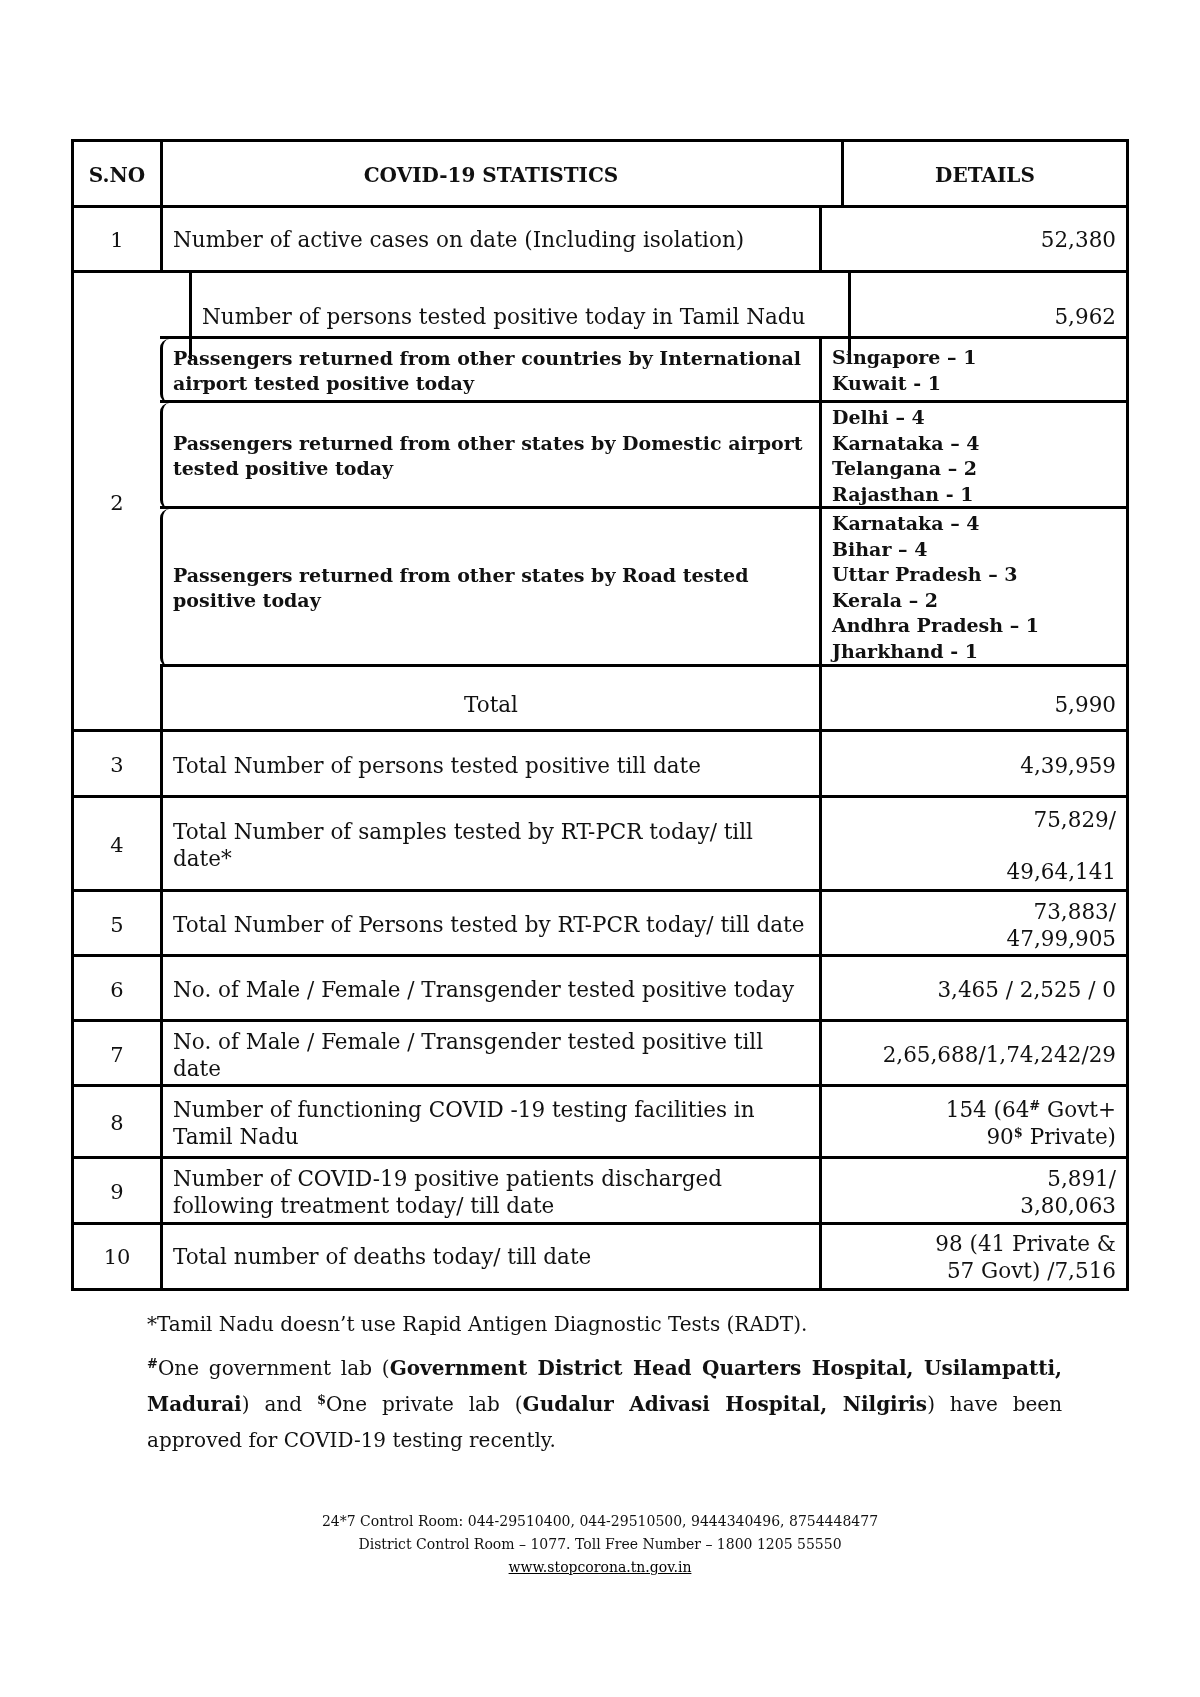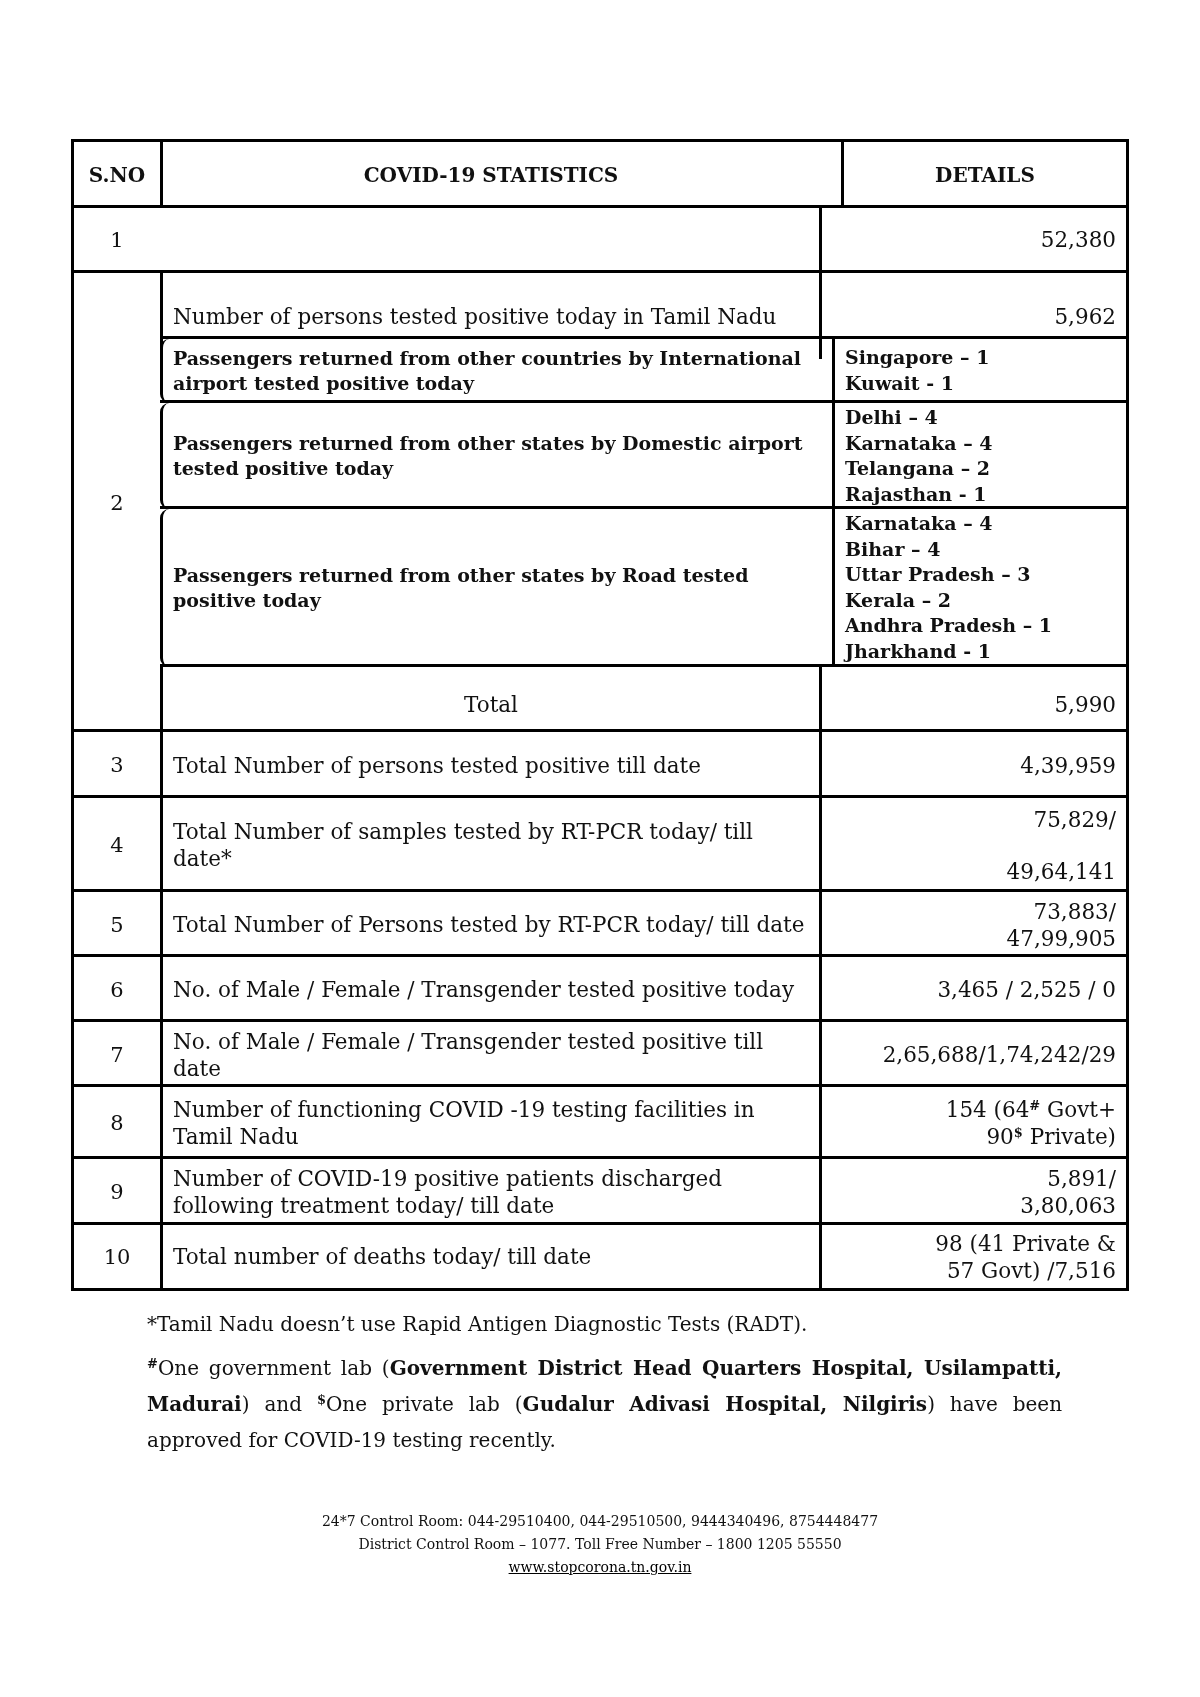--- a/index.html
+++ b/index.html
@@ -6,21 +6,21 @@
   body { width:1200px; height:1697px; position:relative; overflow:hidden;
          font-family:"DejaVu Serif", "Liberation Serif", serif; color:#111; }
   .tbl { position:absolute; left:71px; top:139px; width:1058px; border:3px solid #000; box-sizing:border-box; }
   .row { position:absolute; left:0; right:0; border-top:3px solid #000; box-sizing:border-box; }
   .row.first { border-top:none; }
   .c1 { position:absolute; left:0; width:86px; top:0; bottom:0; display:flex; align-items:center; justify-content:center; font-size:21px; }
   .c2 { position:absolute; left:86px; width:659px; top:0; bottom:0; border-left:3px solid #000; box-sizing:border-box; padding:0 10px; display:flex; align-items:center; font-size:21.5px; line-height:27px; }
   .c3 { position:absolute; left:745px; right:0; top:0; bottom:0; border-left:3px solid #000; box-sizing:border-box; padding:0 10px; display:flex; align-items:center; justify-content:flex-end; text-align:right; font-size:21.5px; line-height:27px; }
   .hdr { font-weight:bold; font-size:20px; justify-content:center; }
   .bold { font-weight:bold; font-size:19px; line-height:25px;border-radius:9px; }
-  .c3.list { justify-content:flex-start; text-align:left; align-items:flex-start; flex-direction:column; font-weight:bold; font-size:19px; line-height:25.5px; padding-top:2px;margin-left:13px; }
+  .c3.list { justify-content:flex-start; text-align:left; align-items:flex-start; flex-direction:column; font-weight:bold; font-size:19px; line-height:25.5px; padding-top:2px; }
   .sub { position:absolute; left:86px; right:0; border-top:3px solid #000; box-sizing:border-box; }
   .sub .c2 { left:0; border-left:3px solid #000; }
   .sub .c3 { left:659px; }
   .snocell { position:absolute; left:0; width:86px; display:flex; align-items:center; justify-content:center; font-size:21px; }
   .center { justify-content:center; }
   sup { font-size:13px; font-weight:bold; vertical-align:top; position:relative; top:-4px; }
   .notes { position:absolute; left:147px; width:915px; font-size:20px; line-height:36px; }
   .note1 { top:1306px; }
   .note2 { top:1350px; text-align:justify; }
   .note2 b { font-weight:bold; }
@@ -33,26 +33,27 @@
 <div class="tbl" style="height:1152px;">
 
   <div class="row first" style="top:0;height:66px;">
     <div class="c1 hdr">S.NO</div>
     <div class="c2 hdr" style="justify-content:center;">COVID-19 STATISTICS</div>
     <div class="c3 hdr" style="justify-content:center;margin-left:22px;">DETAILS</div>
   </div>
 
   <div class="row" style="top:63px;height:66px;">
     <div class="c1">1</div>
+    <div class="c2">Number of active cases on date (Including isolation)</div>
     <div class="c3">52,380</div>
   </div>
 
   <div class="row" style="top:128px;height:462px;">
     <div class="snocell" style="top:0;height:459px;">2</div>
-    <div class="sub" style="top:-3px;height:89px;">
+    <div class="sub" style="top:-3px;height:89px;margin-left:29px;">
       <div class="c2">Number of persons tested positive today in Tamil Nadu</div>
       <div class="c3">5,962</div>
     </div>
     <div class="sub" style="top:63px;height:67px;">
       <div class="c2 bold">Passengers returned from other countries by International  airport tested positive today</div>
       <div class="c3 list" style="padding-top:6px;">
         <span>Singapore – 1</span>
         <span>Kuwait - 1</span>
       </div>
     </div>

